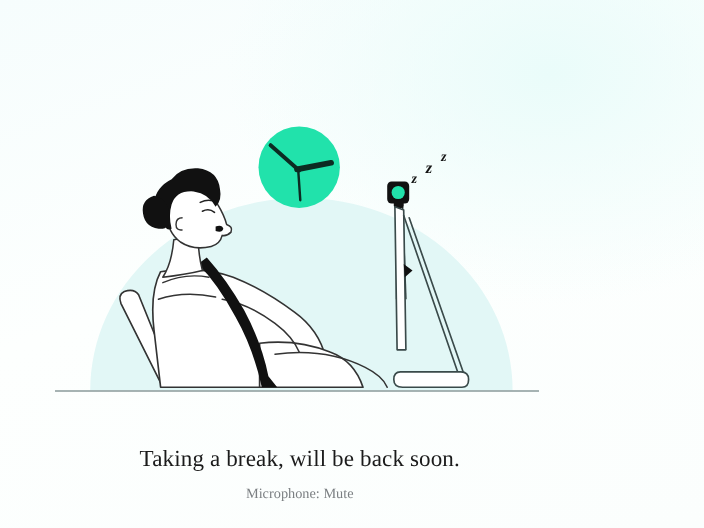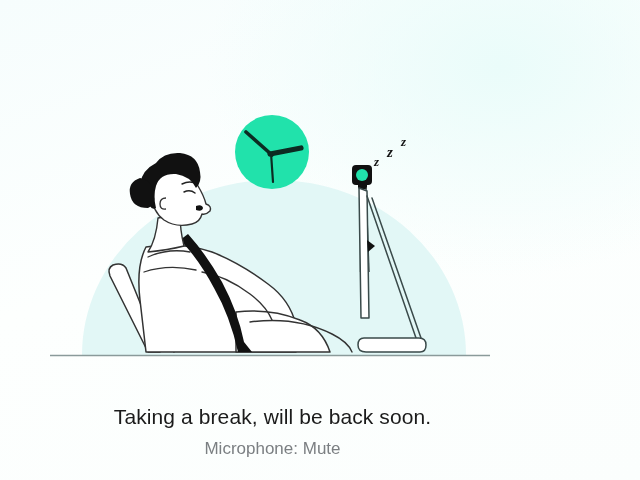--- a/index.html
+++ b/index.html
@@ -38,32 +38,33 @@
     height: 400px;
   }
 
   
   #caption {
     position: absolute;
     left: 0;
     top: 402px;
     width: 545px;
     text-align: center;
+    font-family: Liberation Serif, serif;
   }
   #status-message {
     font-size: 21px;
     line-height: 30px;
     color: #1b1b1b;
     letter-spacing: 0.1px;
     font-weight: 400;
     white-space: nowrap;
   }
   #mic-status {
     margin-top: 7px;
-    font-size: 17px;
+    font-size: 13px;
     line-height: 20px;
     color: #7b7f82;
     font-weight: 400;
     white-space: nowrap;
   }
 </style>
 </head>
 <body>
 
 <div id="screen">

